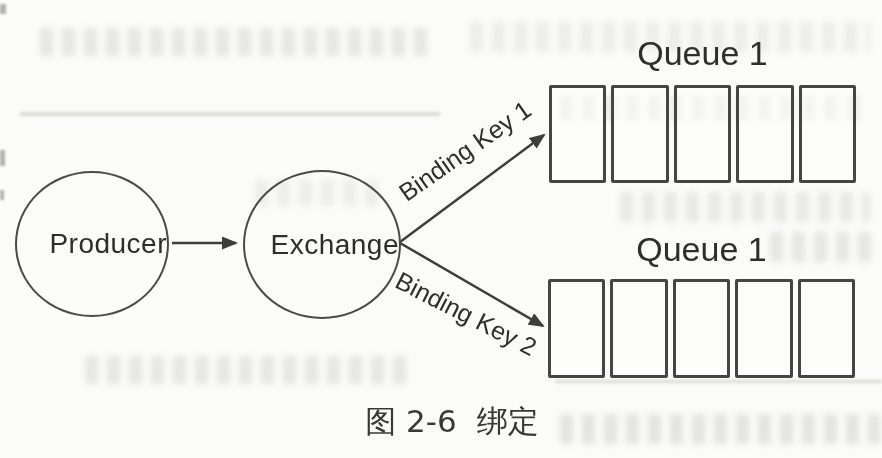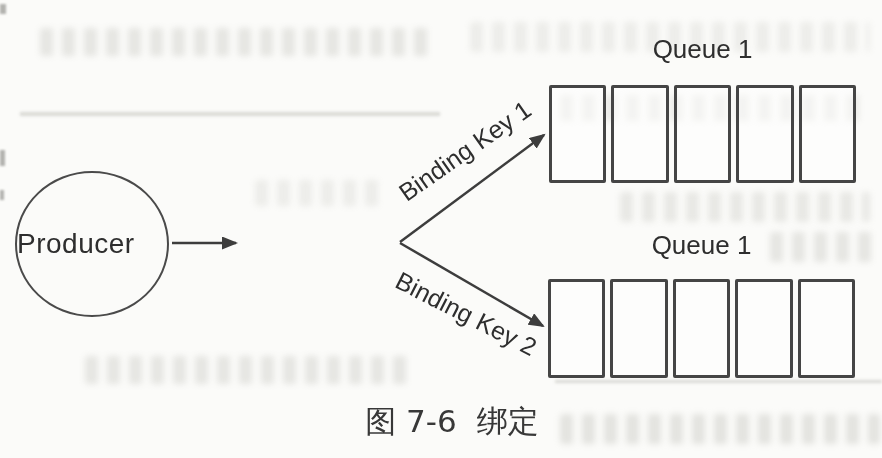--- a/index.html
+++ b/index.html
@@ -39,21 +39,21 @@
     position:absolute;
     background:rgba(120,120,115,.55);
     filter:blur(1px);
     pointer-events:none;
   }
   
   .node-circle{
     position:absolute;
     border:2.5px solid var(--ink-soft);
     border-radius:50%;
-    display:flex;align-items:center;justify-content:flex-start;
+    display:flex;align-items:center;justify-content:flex-end;
     color:#2e2e2e;
     font-size:28px;
     letter-spacing:.5px;
   }
   #producer-node{left:15px;top:171px;width:150px;height:142px;}
   #exchange-node{left:243px;top:170px;width:154px;height:145px;}
 
   svg.arrows{position:absolute;left:0;top:0;}
   svg.arrows line{stroke:var(--ink);stroke-width:2.5px;}
 
@@ -71,21 +71,21 @@
   #binding-key-2-label{
     left:466px;top:314px;
     transform:translate(-50%,-50%) rotate(27deg);
   }
 
   .queue-label{
     position:absolute;
     width:307px;
     text-align:center;
     color:#2e2e2e;
-    font-size:26px;
+    font-size:34px;
   }
   #queue-1-label{left:549px;top:34px;}
   #queue-2-label{left:548px;top:230px;}
 
   .queue-row{
     position:absolute;
     display:flex;
     gap:5px;
   }
   #queue-1{left:549px;top:85px;width:307px;height:98px;}
@@ -134,20 +134,23 @@
       </marker>
     </defs>
     <line x1="172" y1="243" x2="236" y2="243" marker-end="url(#ah)"></line>
     <line x1="400" y1="242" x2="544" y2="135" marker-end="url(#ah)"></line>
     <line x1="400" y1="243" x2="543" y2="326" marker-end="url(#ah)"></line>
   </svg>
 
   <div class="node-circle" id="producer-node">
     <span>Producer</span>
   </div>
+  <div class="node-circle" id="exchange-node">
+    <span>Exchange</span>
+  </div>
 
   <div class="edge-label" id="binding-key-1-label">Binding Key 1</div>
   <div class="edge-label" id="binding-key-2-label">Binding Key 2</div>
 
   <div class="queue-label" id="queue-1-label">Queue 1</div>
   <div class="queue-row" id="queue-1">
       <div class="slot"></div>
       <div class="slot"></div>
       <div class="slot"></div>
       <div class="slot"></div>
@@ -157,16 +160,16 @@
   <div class="queue-label" id="queue-2-label">Queue 1</div>
   <div class="queue-row" id="queue-2">
       <div class="slot"></div>
       <div class="slot"></div>
       <div class="slot"></div>
       <div class="slot"></div>
       <div class="slot"></div>
     </div>
 
   <div class="caption">
-    <span>图 7-6</span><span class="gap"></span><span>绑定</span>
+    <span>图 2-6</span><span class="gap"></span><span>绑定</span>
   </div>
 
 </div>
 
 </body></html>

